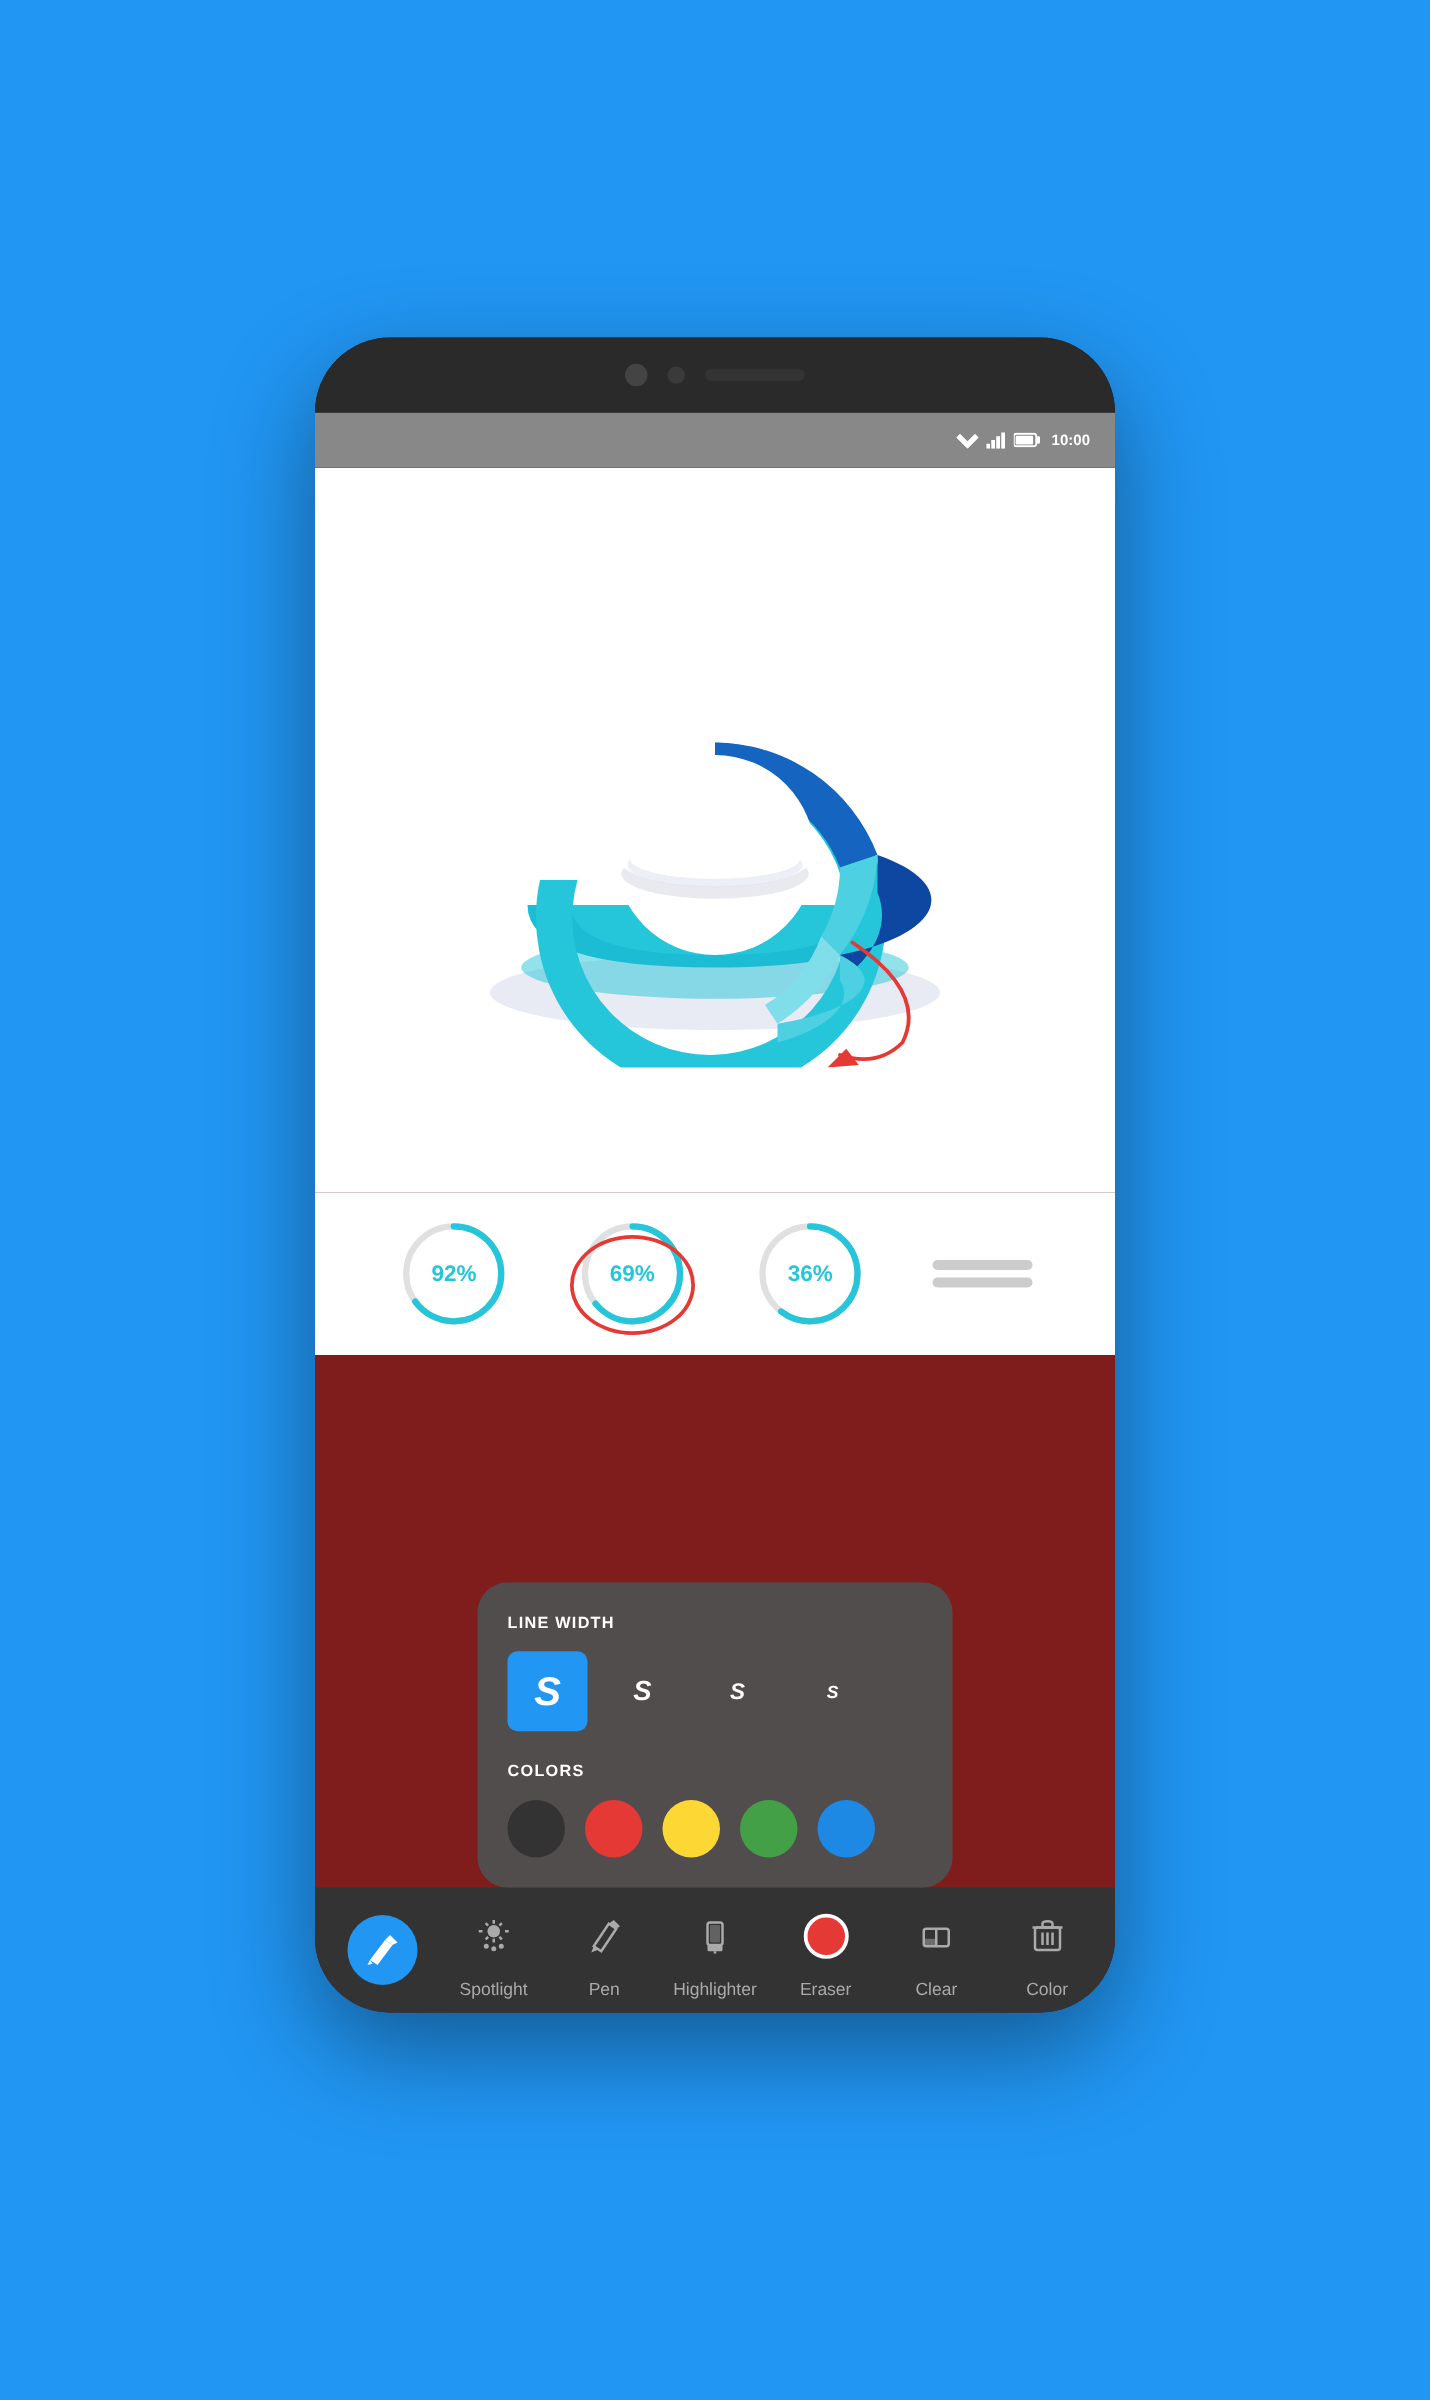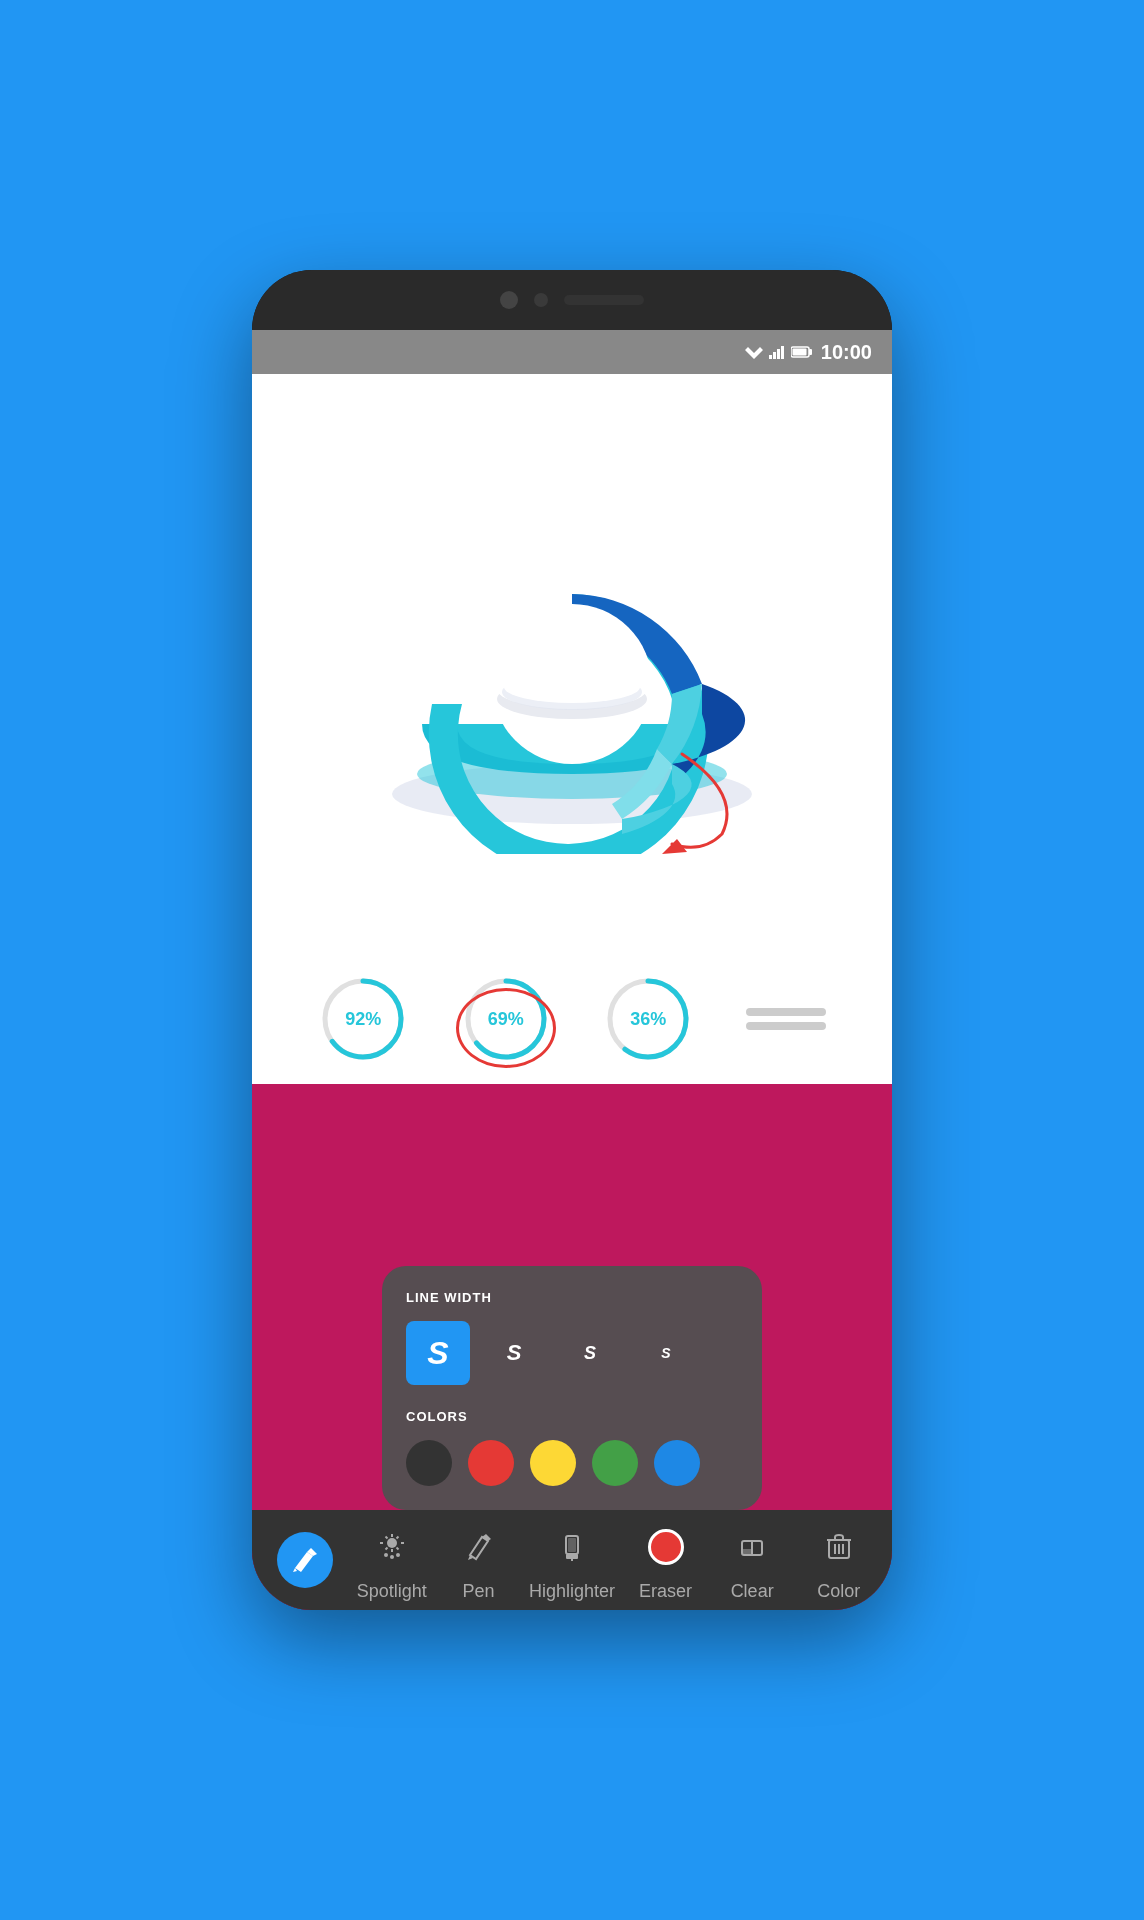--- a/index.html
+++ b/index.html
@@ -78,21 +78,21 @@
       background: #888;
       display: flex;
       align-items: center;
       justify-content: flex-end;
       padding: 0 20px;
       gap: 8px;
     }
 
     .status-time {
       color: white;
-      font-size: 20px;
+      font-size: 12px;
       font-weight: bold;
     }
 
     .status-icons {
       display: flex;
       align-items: center;
       gap: 6px;
     }
 
     
@@ -255,21 +255,21 @@
       border-radius: 50%;
       width: 56px;
       height: 56px;
       display: flex;
       align-items: center;
       justify-content: center;
     }
 
     .tool-label {
       color: #aaa;
-      font-size: 18px;
+      font-size: 14px;
       text-align: center;
     }
 
     .tool-icon-bg {
       width: 56px;
       height: 56px;
       display: flex;
       align-items: center;
       justify-content: center;
     }
@@ -293,21 +293,21 @@
       border: 3px solid #e53935;
       border-radius: 50%;
       pointer-events: none;
     }
 
     .phone-inner {
       width: 100%;
       height: calc(100% - 104px);
       position: relative;
       overflow: hidden;
-      background: #be185d;
+      background: #7f1d1d;
     }
   </style>
 </head>
 <body>
 
 <div>
 
   <div class="header-text">
   </div>
 

